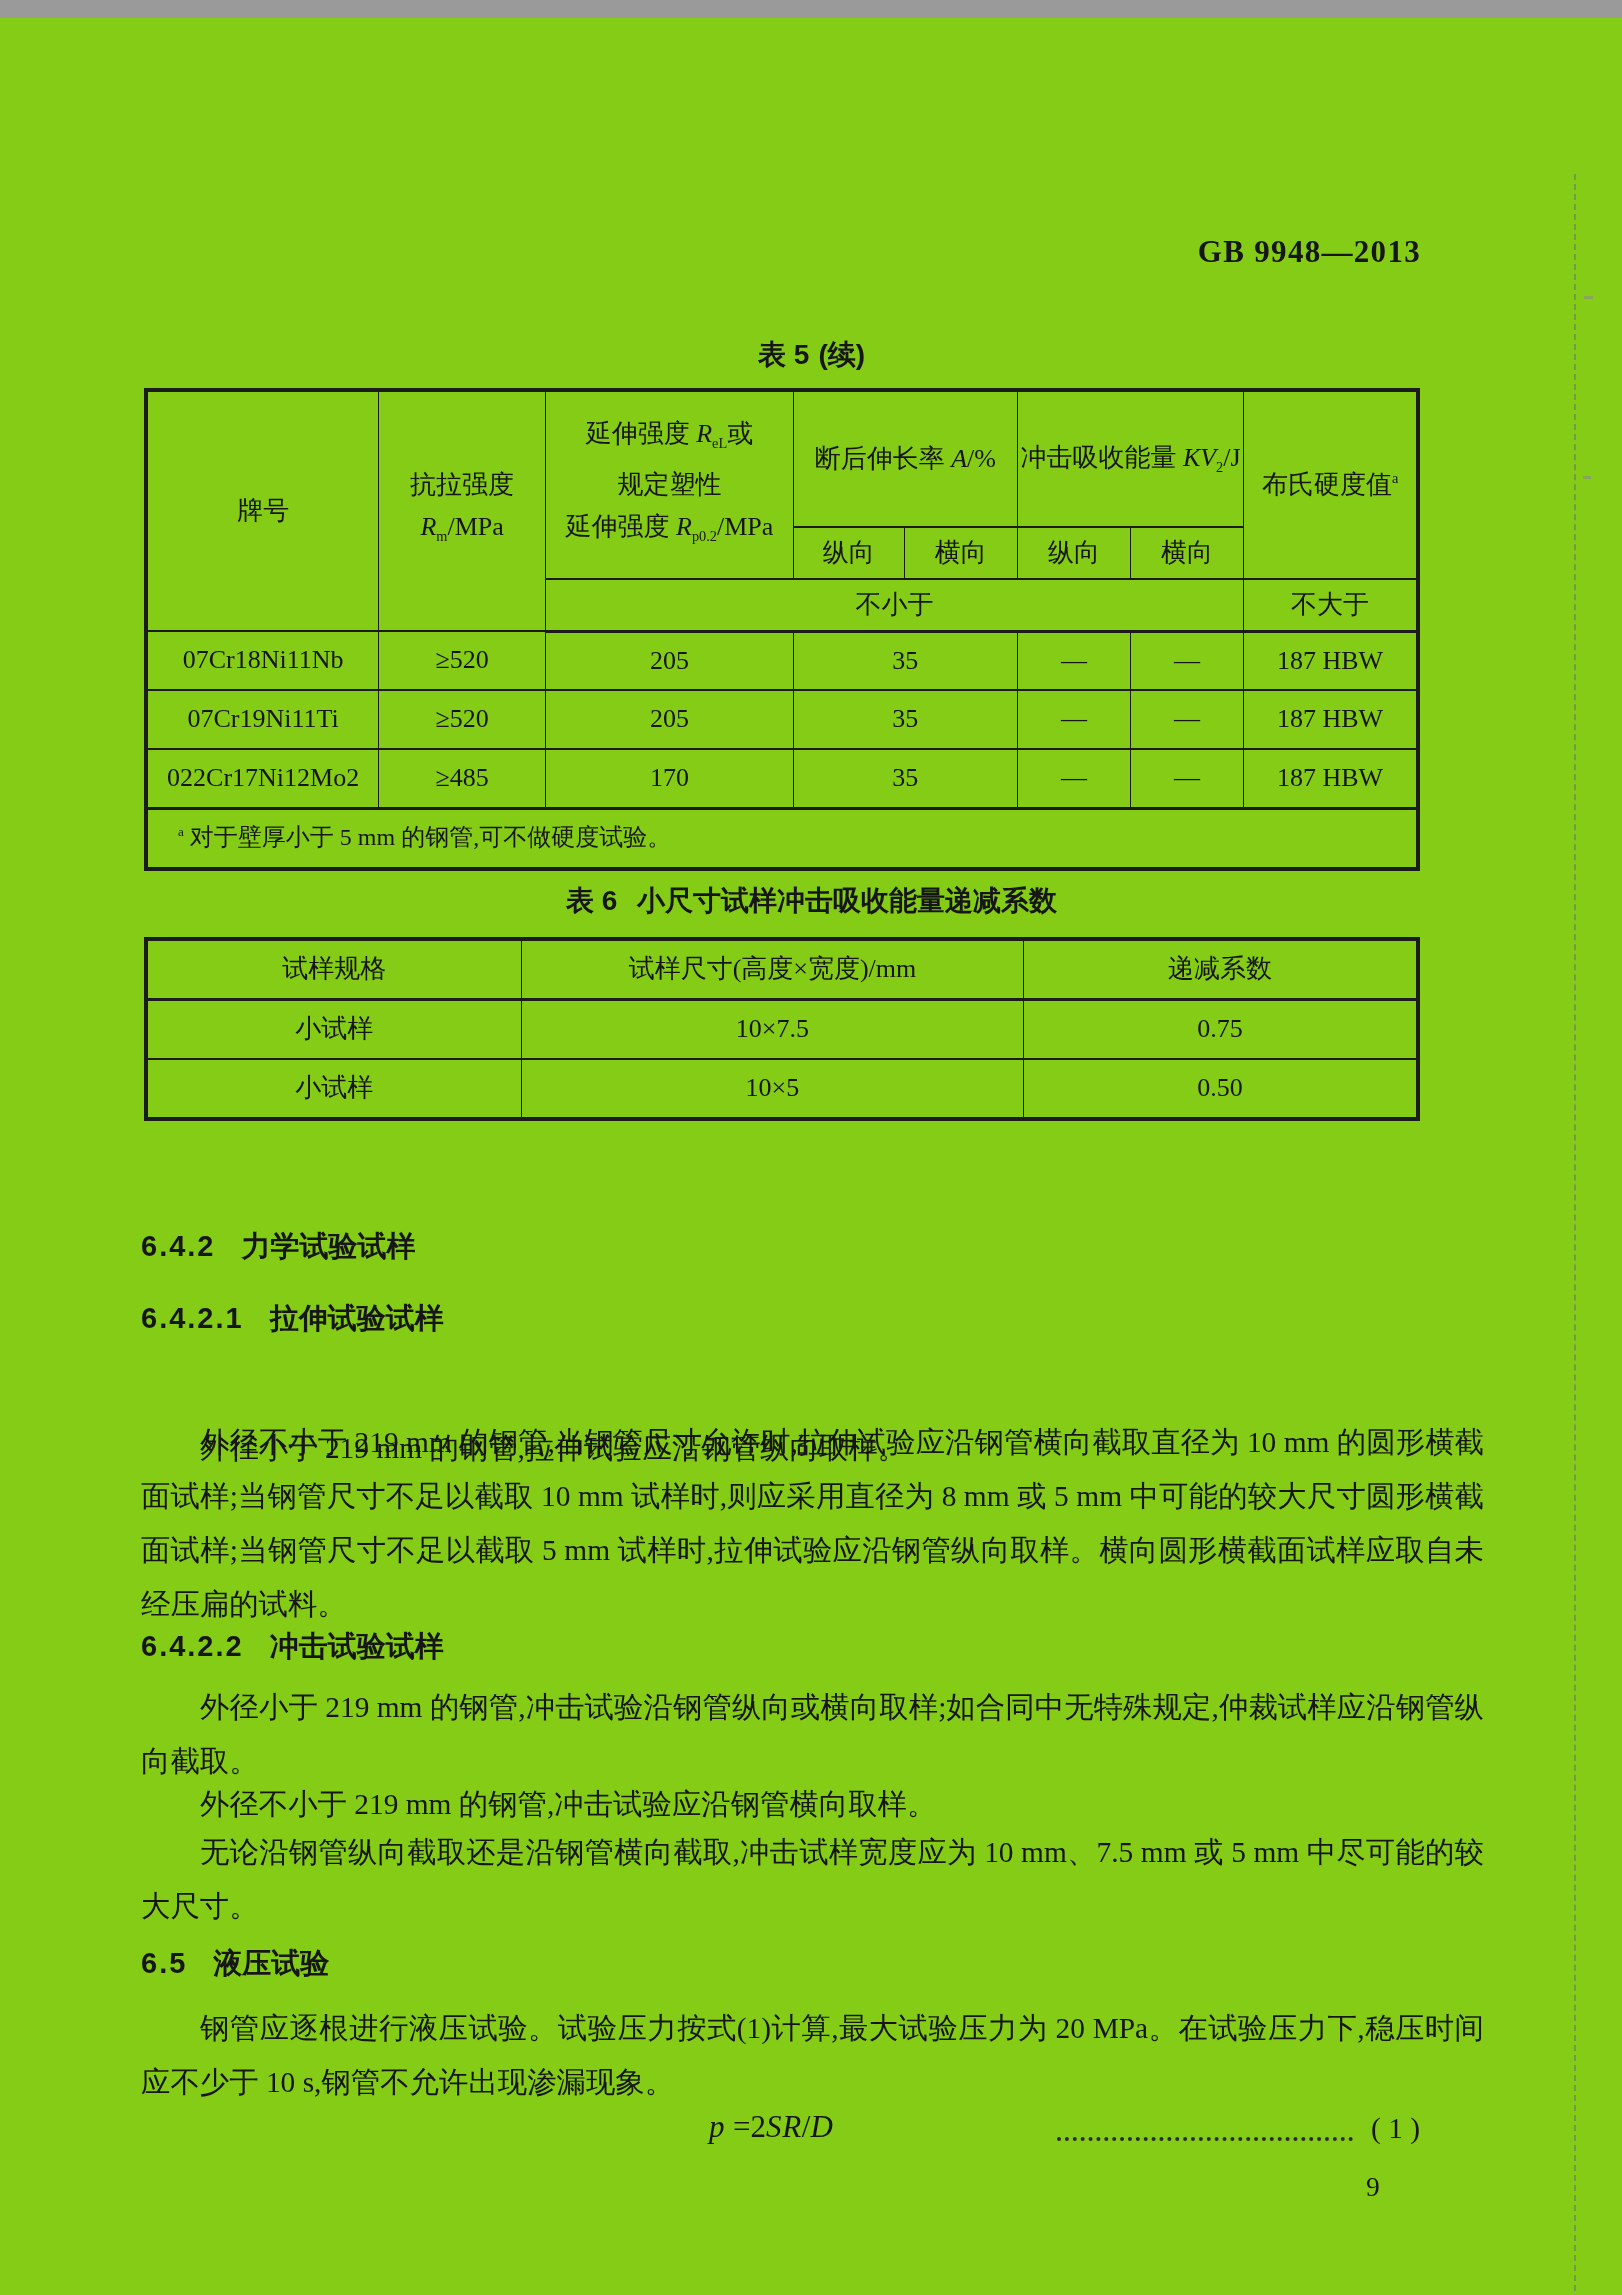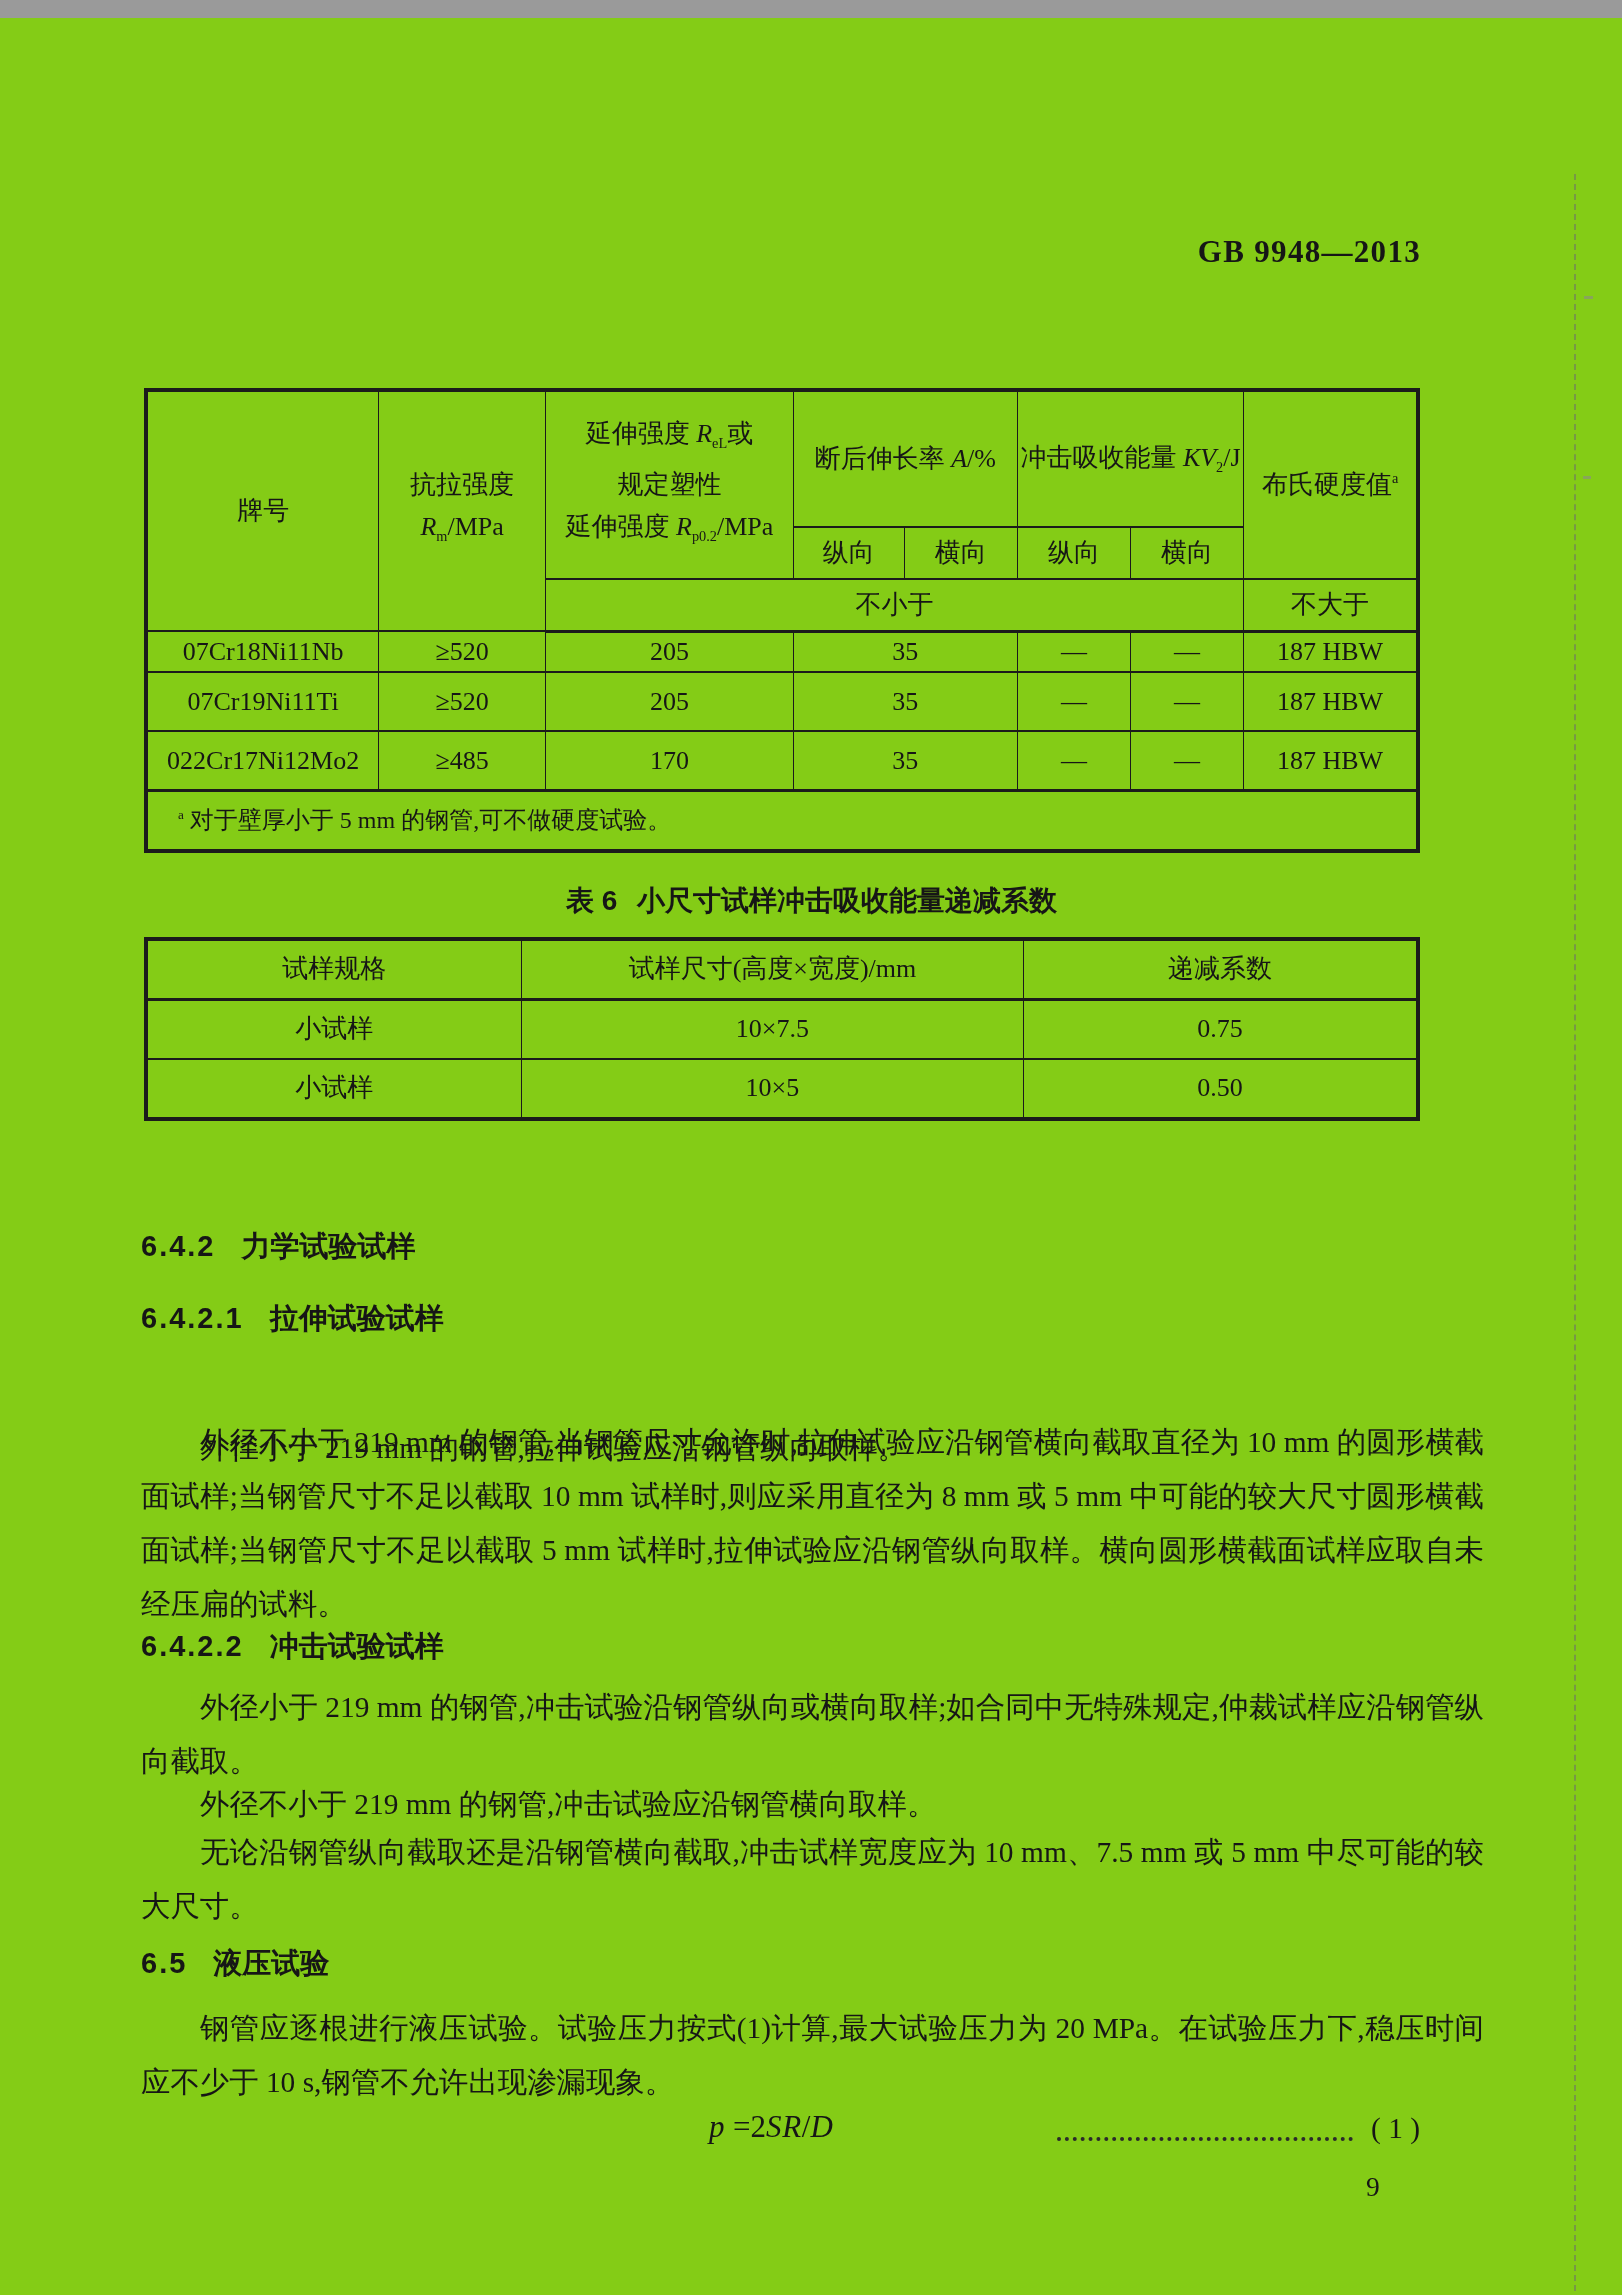--- a/index.html
+++ b/index.html
@@ -95,20 +95,23 @@
 <body>
 
 <div class="page">
 
   <div class="edge-artifact"></div>
   <div class="edge-speck" style="left:1584px; top:278px; width:9.2px; height:2.6px;"></div>
   <div class="edge-speck" style="left:1583px; top:458px; width:7.9px; height:2.6px;"></div>
 
   <div class="doc-code">GB 9948—2013</div>
 
+  <div class="tbl-title" id="t5-title">
+    <span class="num">表 5</span><span class="ttl" style="margin-left:9.2px">(续)</span>
+  </div>
 
   <table class="gbtbl" id="table5">
     <colgroup>
       <col style="width:18.3%">
         <col style="width:13.1%">
         <col style="width:19.5%">
       <col style="width:8.7%">
         <col style="width:8.9%">
         <col style="width:8.9%">
       <col style="width:8.9%">
@@ -133,21 +136,21 @@
     <tr style="height:52px">
       <td>纵向</td>
       <td>横向</td>
       <td>纵向</td>
       <td>横向</td>
     </tr>
     <tr style="height:52px" class="hdr-end">
       <td colspan="5">不小于</td>
       <td>不大于</td>
     </tr>
-    <tr style="height:41px">
+    <tr style="height:59px">
       <td>07Cr18Ni11Nb</td>
       <td>≥520</td>
       <td>205</td>
       <td colspan="2">35</td>
       <td>—</td>
       <td>—</td>
       <td>187 HBW</td>
     </tr>
     <tr style="height:59px">
       <td>07Cr19Ni11Ti</td>

